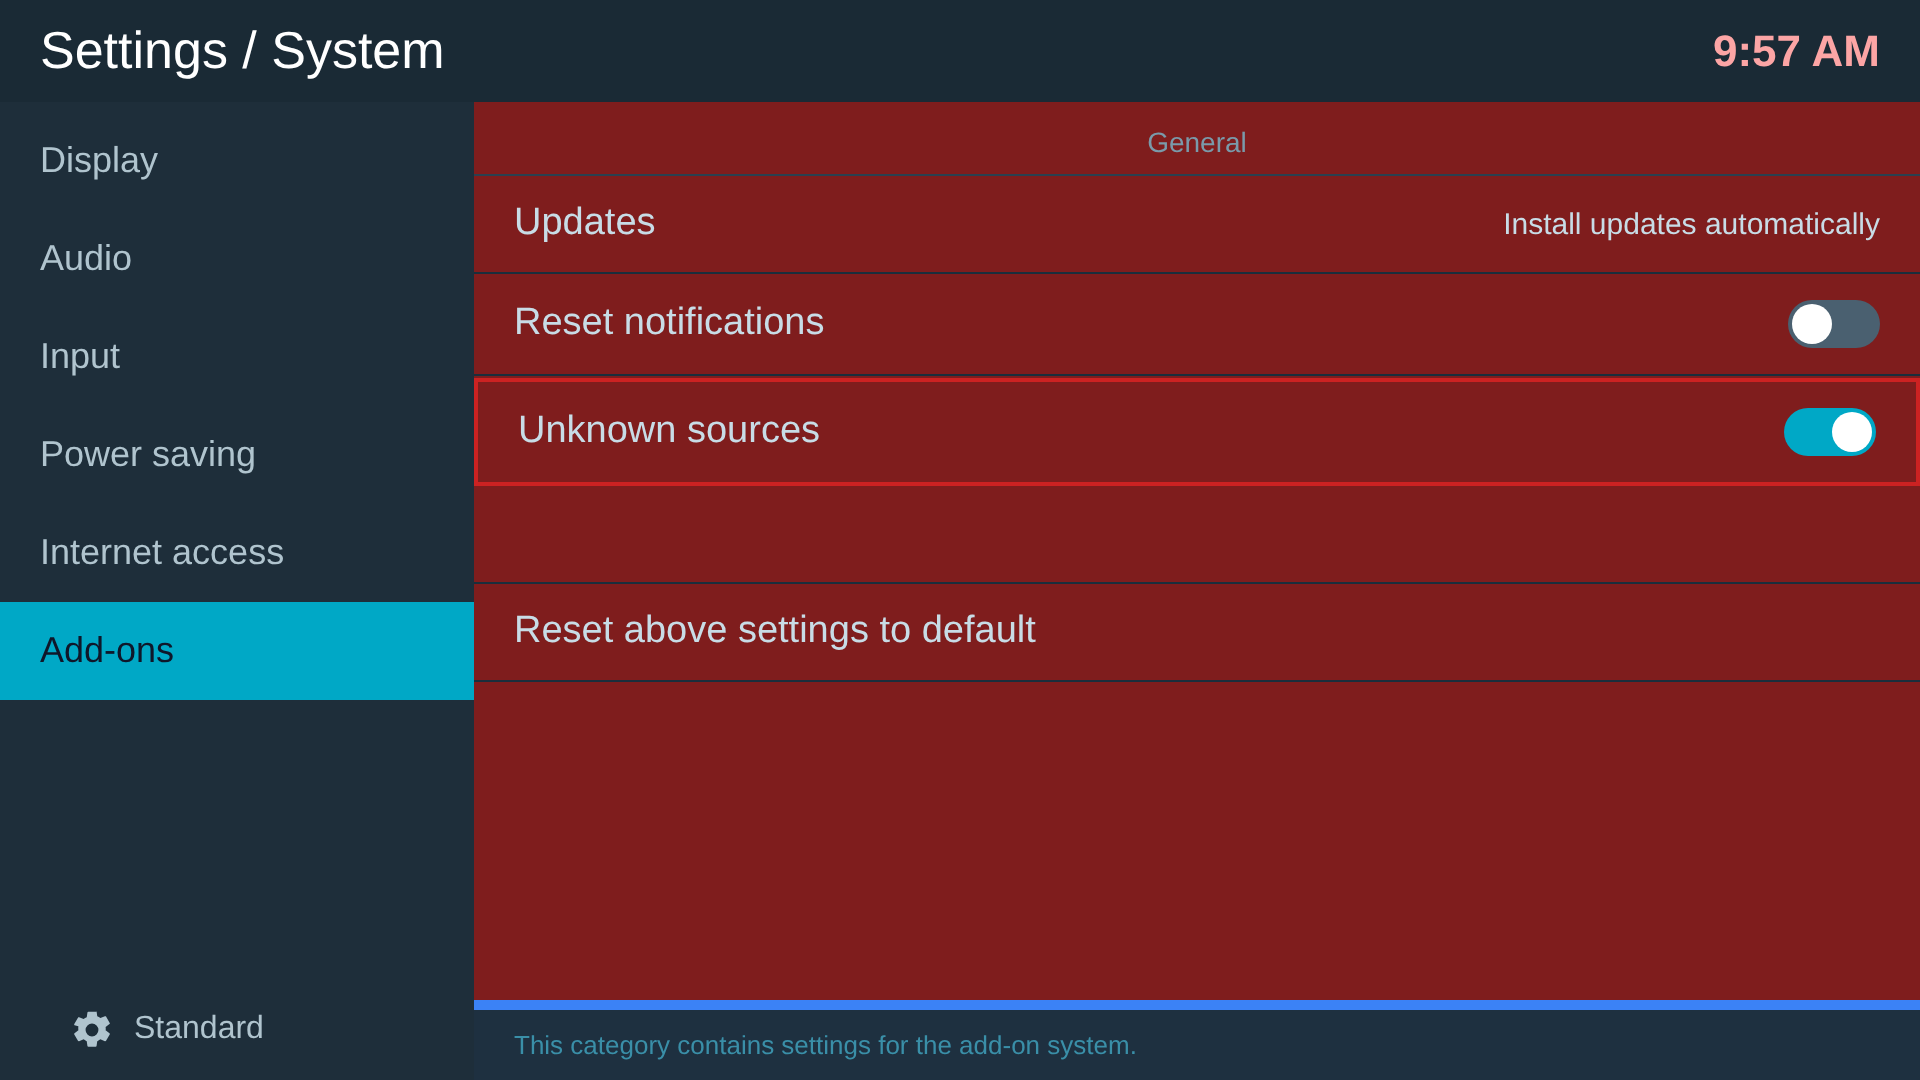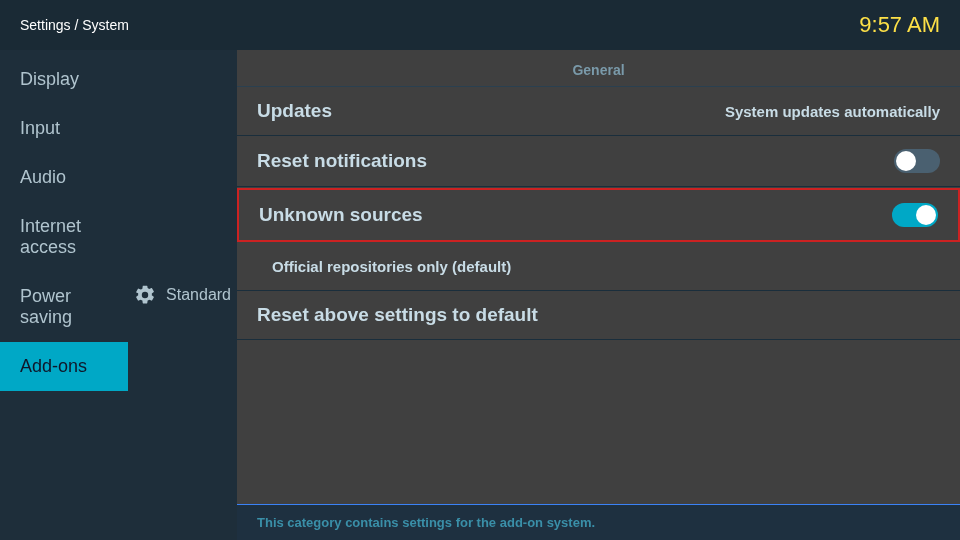--- a/index.html
+++ b/index.html
@@ -19,44 +19,44 @@
       display: flex;
       justify-content: space-between;
       align-items: center;
       padding: 10px 20px;
       background: #1a2a35;
       min-height: 50px;
     }
 
     .header-title {
       color: #ffffff;
-      font-size: 14px;
+      font-size: 26px;
       font-weight: 400;
     }
 
     .header-time {
-      color: #fde047;
+      color: #fca5a5;
       font-size: 22px;
-      font-weight: 400;
+      font-weight: 700;
       text-align: center;
     }
 
     
     .main {
       display: flex;
       flex: 1;
       overflow: hidden;
     }
 
     
     .sidebar {
       width: 237px;
       background: #1e2e3a;
       display: flex;
-      flex-direction: row;
+      flex-direction: column;
       justify-content: space-between;
       flex-shrink: 0;
     }
 
     .sidebar-nav {
       display: flex;
       flex-direction: column;
       padding-top: 5px;
     }
 
@@ -67,42 +67,41 @@
       cursor: pointer;
       font-weight: 400;
     }
 
     .sidebar-item.active {
       background: #00a8c6;
       color: #0f172a;
     }
 
     .sidebar-footer {
-      padding: 14px 6px;
+      padding: 14px 35px;
       display: flex;
       align-items: center;
       gap: 10px;
       color: #b0c4ce;
       font-size: 16px;
     }
 
     .gear-icon {
       width: 22px;
       height: 22px;
       fill: #b0c4ce;
     }
 
     
     .content {
       flex: 1;
-      background: #404040;
+      background: #7f1d1d;
       display: flex;
       flex-direction: column;
       overflow: hidden;
-      font-weight: bold;
     }
 
     .content-inner {
       flex: 1;
       overflow-y: auto;
       padding: 0;
     }
 
     .section-header {
       text-align: center;
@@ -173,21 +172,21 @@
       left: 2px;
     }
 
     .toggle.on::after {
       right: 2px;
     }
 
     
     .content-footer {
       padding: 10px 20px;
-      border-top: 1px solid #3b82f6;
+      border-top: 5px solid #3b82f6;
       color: #3a8fa8;
       font-size: 13px;
       background: #1e3040;
     }
   </style>
 </head>
 <body>
 
 <div class="header">
   <span class="header-title">Settings / System</span>
@@ -195,64 +194,63 @@
 </div>
 
 <div class="main">
 
   <div class="sidebar">
     <div class="sidebar-nav">
       <div class="sidebar-item">
         <span>Display</span>
       </div>
       <div class="sidebar-item">
+        <span>Audio</span>
+      </div>
+      <div class="sidebar-item">
         <span>Input</span>
       </div>
       <div class="sidebar-item">
-        <span>Audio</span>
+        <span>Power saving</span>
       </div>
       <div class="sidebar-item">
         <span>Internet access</span>
-      </div>
-      <div class="sidebar-item">
-        <span>Power saving</span>
       </div>
       <div class="sidebar-item active">
         <span>Add-ons</span>
       </div>
     </div>
     <div class="sidebar-footer">
       <svg class="gear-icon" viewBox="0 0 24 24">
         <path d="M12 15.5A3.5 3.5 0 0 1 8.5 12 3.5 3.5 0 0 1 12 8.5a3.5 3.5 0 0 1 3.5 3.5 3.5 3.5 0 0 1-3.5 3.5m7.43-2.92c.04-.34.07-.68.07-1.08s-.03-.74-.07-1.08l2.11-1.63c.19-.15.24-.42.12-.64l-2-3.46c-.12-.22-.39-.3-.61-.22l-2.49 1c-.52-.4-1.08-.73-1.69-.98l-.38-2.65C14.46 2.18 14.25 2 14 2h-4c-.25 0-.46.18-.49.42l-.38 2.65c-.61.25-1.17.59-1.69.98l-2.49-1c-.23-.09-.49 0-.61.22l-2 3.46c-.13.22-.07.49.12.64L4.57 10c-.04.34-.07.67-.07 1.08s.03.74.07 1.08l-2.11 1.63c-.19.15-.24.42-.12.64l2 3.46c.12.22.39.3.61.22l2.49-1c.52.4 1.08.73 1.69.98l.38 2.65c.03.24.24.42.49.42h4c.25 0 .46-.18.49-.42l.38-2.65c.61-.25 1.17-.58 1.69-.98l2.49 1c.23.09.49 0 .61-.22l2-3.46c.12-.22.07-.49-.12-.64l-2.11-1.63z"></path>
       </svg>
       <span>Standard</span>
     </div>
   </div>
 
   <div class="content">
     <div class="content-inner">
       <div class="section-header">General</div>
 
       <div class="setting-row">
         <span class="setting-row-label">Updates</span>
-        <span class="setting-row-value">System updates automatically</span>
+        <span class="setting-row-value">Install updates automatically</span>
       </div>
 
       <div class="setting-row">
         <span class="setting-row-label">Reset notifications</span>
         <div class="toggle off"></div>
       </div>
 
       <div class="setting-row highlighted">
         <span class="setting-row-label">Unknown sources</span>
         <div class="toggle on"></div>
       </div>
 
       <div class="setting-row sub-item">
-        <span class="setting-row-value">Official repositories only (default)</span>
       </div>
 
       <div class="setting-row">
         <span class="setting-row-label">Reset above settings to default</span>
       </div>
     </div>
 
     <div class="content-footer">
       <span>This category contains settings for the add-on system.</span>
     </div>

